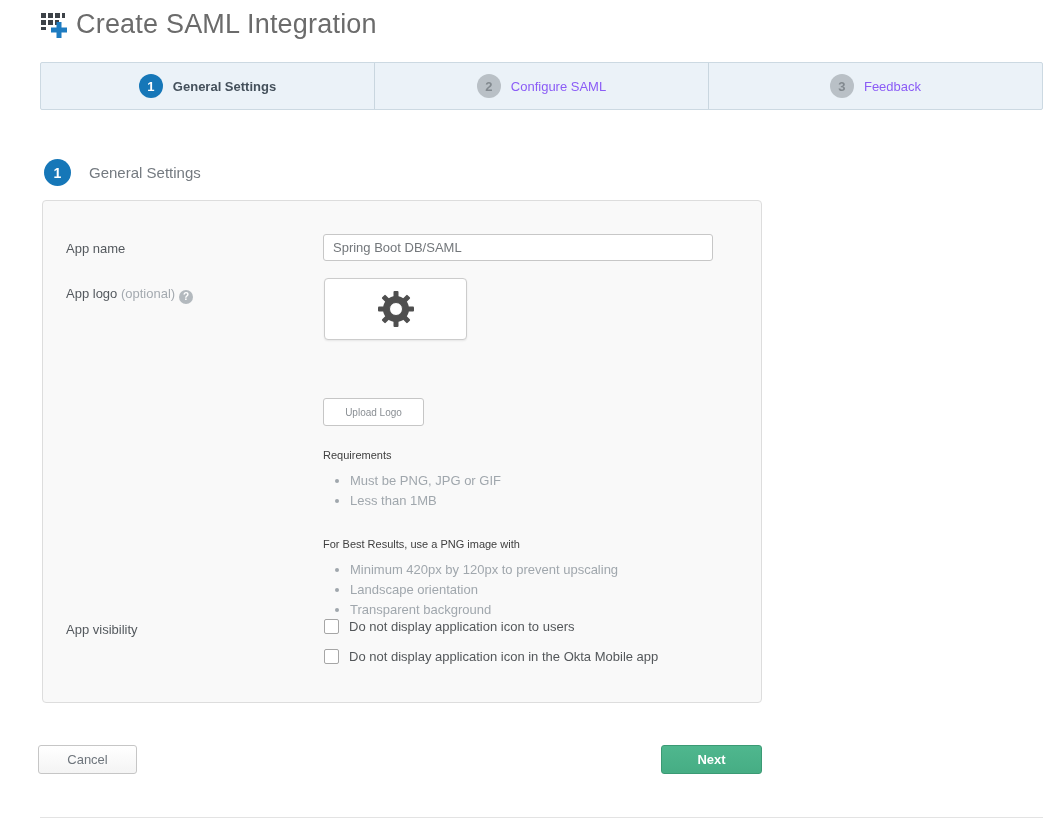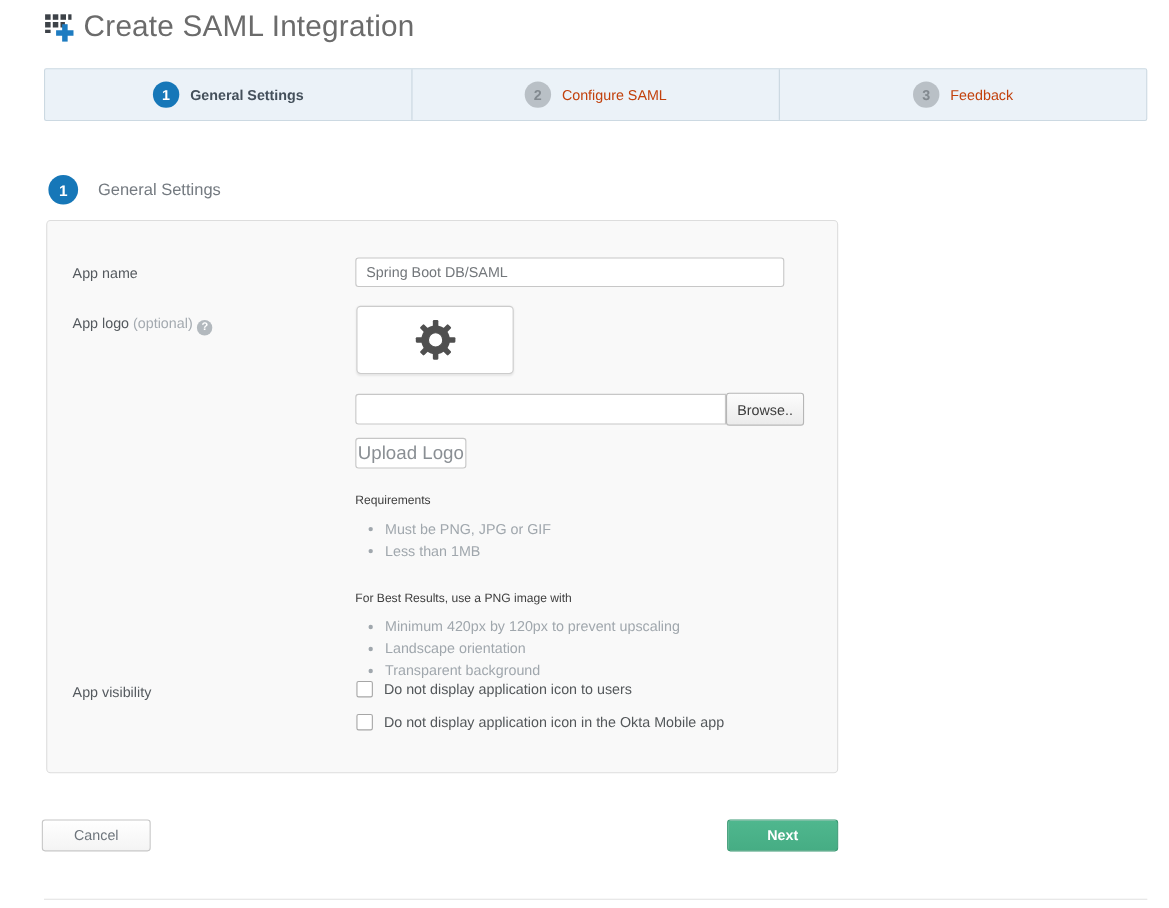--- a/index.html
+++ b/index.html
@@ -29,21 +29,21 @@
   .step + .step { border-left: 1px solid #c9d6df; }
   .step-circle {
     width: 24px; height: 24px; border-radius: 50%;
     display: flex; align-items: center; justify-content: center;
     font-size: 13px; font-weight: bold;
   }
   .step.active .step-circle { background: #1677b8; color: #ffffff; }
   .step.inactive .step-circle { background: #b9c0c6; color: #82898f; }
   .step-label { font-size: 13px; }
   .step.active .step-label { color: #44505b; font-weight: bold; }
-  .step.inactive .step-label { color: #c2410c; font-weight: 400; }
+  .step.inactive .step-label { color: #8b5cf6; font-weight: 400; }
 
   
   .section-head { left: 44px; top: 159px; display: flex; align-items: center; gap: 18px; }
   .section-circle {
     width: 27px; height: 27px; border-radius: 50%; background: #1677b8;
     color: #fff; font-size: 14px; font-weight: bold;
     display: flex; align-items: center; justify-content: center;
   }
   .section-title { font-size: 15px; color: #747a80; }
 
@@ -83,21 +83,21 @@
   }
   .browse-btn {
     position: absolute; left: 337px; top: 0; width: 71px; height: 30px;
     background: linear-gradient(#fcfcfc, #ebebeb); border: 1px solid #b6b6b6; border-radius: 3px;
     font-family: "Liberation Sans", sans-serif; font-size: 13px; color: #3c3c3c;
     cursor: pointer;
   }
   .upload-btn {
     position: absolute; left: 280px; top: 197px; width: 101px; height: 28px;
     background: #ffffff; border: 1px solid #c6c6c6; border-radius: 3px;
-    font-family: "Liberation Sans", sans-serif; font-size: 17px; color: #8a8f94;
+    font-family: "Liberation Sans", sans-serif; font-size: 10px; color: #8a8f94;
     cursor: pointer;
   }
 
   .req-block { position: absolute; left: 280px; top: 244px; width: 420px; }
   .req-heading { font-size: 11px; color: #404040; line-height: 20px; }
   .req-list { margin: 6px 0 8px 0; padding-left: 27px; list-style: disc; }
   .req-list li { font-size: 13px; color: #a0a7ad; line-height: 20px; }
   .req-heading.second { margin-top: 23px; }
 
   .visibility-row { position: absolute; left: 281px; display: flex; align-items: center; gap: 10px; cursor: pointer; }
@@ -185,24 +185,20 @@
           <rect x="3" y="18.5" width="7" height="5" rx="1" transform="rotate(45 21 21)"></rect>
           <rect x="32" y="18.5" width="7" height="5" rx="1" transform="rotate(45 21 21)"></rect>
         </g>
         <circle cx="21" cy="21" r="13"></circle>
       </g>
       <circle cx="21" cy="21" r="6.5" fill="#ffffff"></circle>
       <circle cx="21" cy="21" r="6.5" fill="none" stroke="#4f4f4f" stroke-width="1"></circle>
     </svg>
   </div>
 
-  <div class="file-row">
-    <div class="file-input"></div>
-    <button class="browse-btn">Browse..</button>
-  </div>
 
   <button class="upload-btn">Upload Logo</button>
 
   <div class="req-block">
     <div class="req-heading">Requirements</div>
     <ul class="req-list">
       <li>Must be PNG, JPG or GIF</li>
       <li>Less than 1MB</li>
     </ul>
     <div class="req-heading second">For Best Results, use a PNG image with</div>

